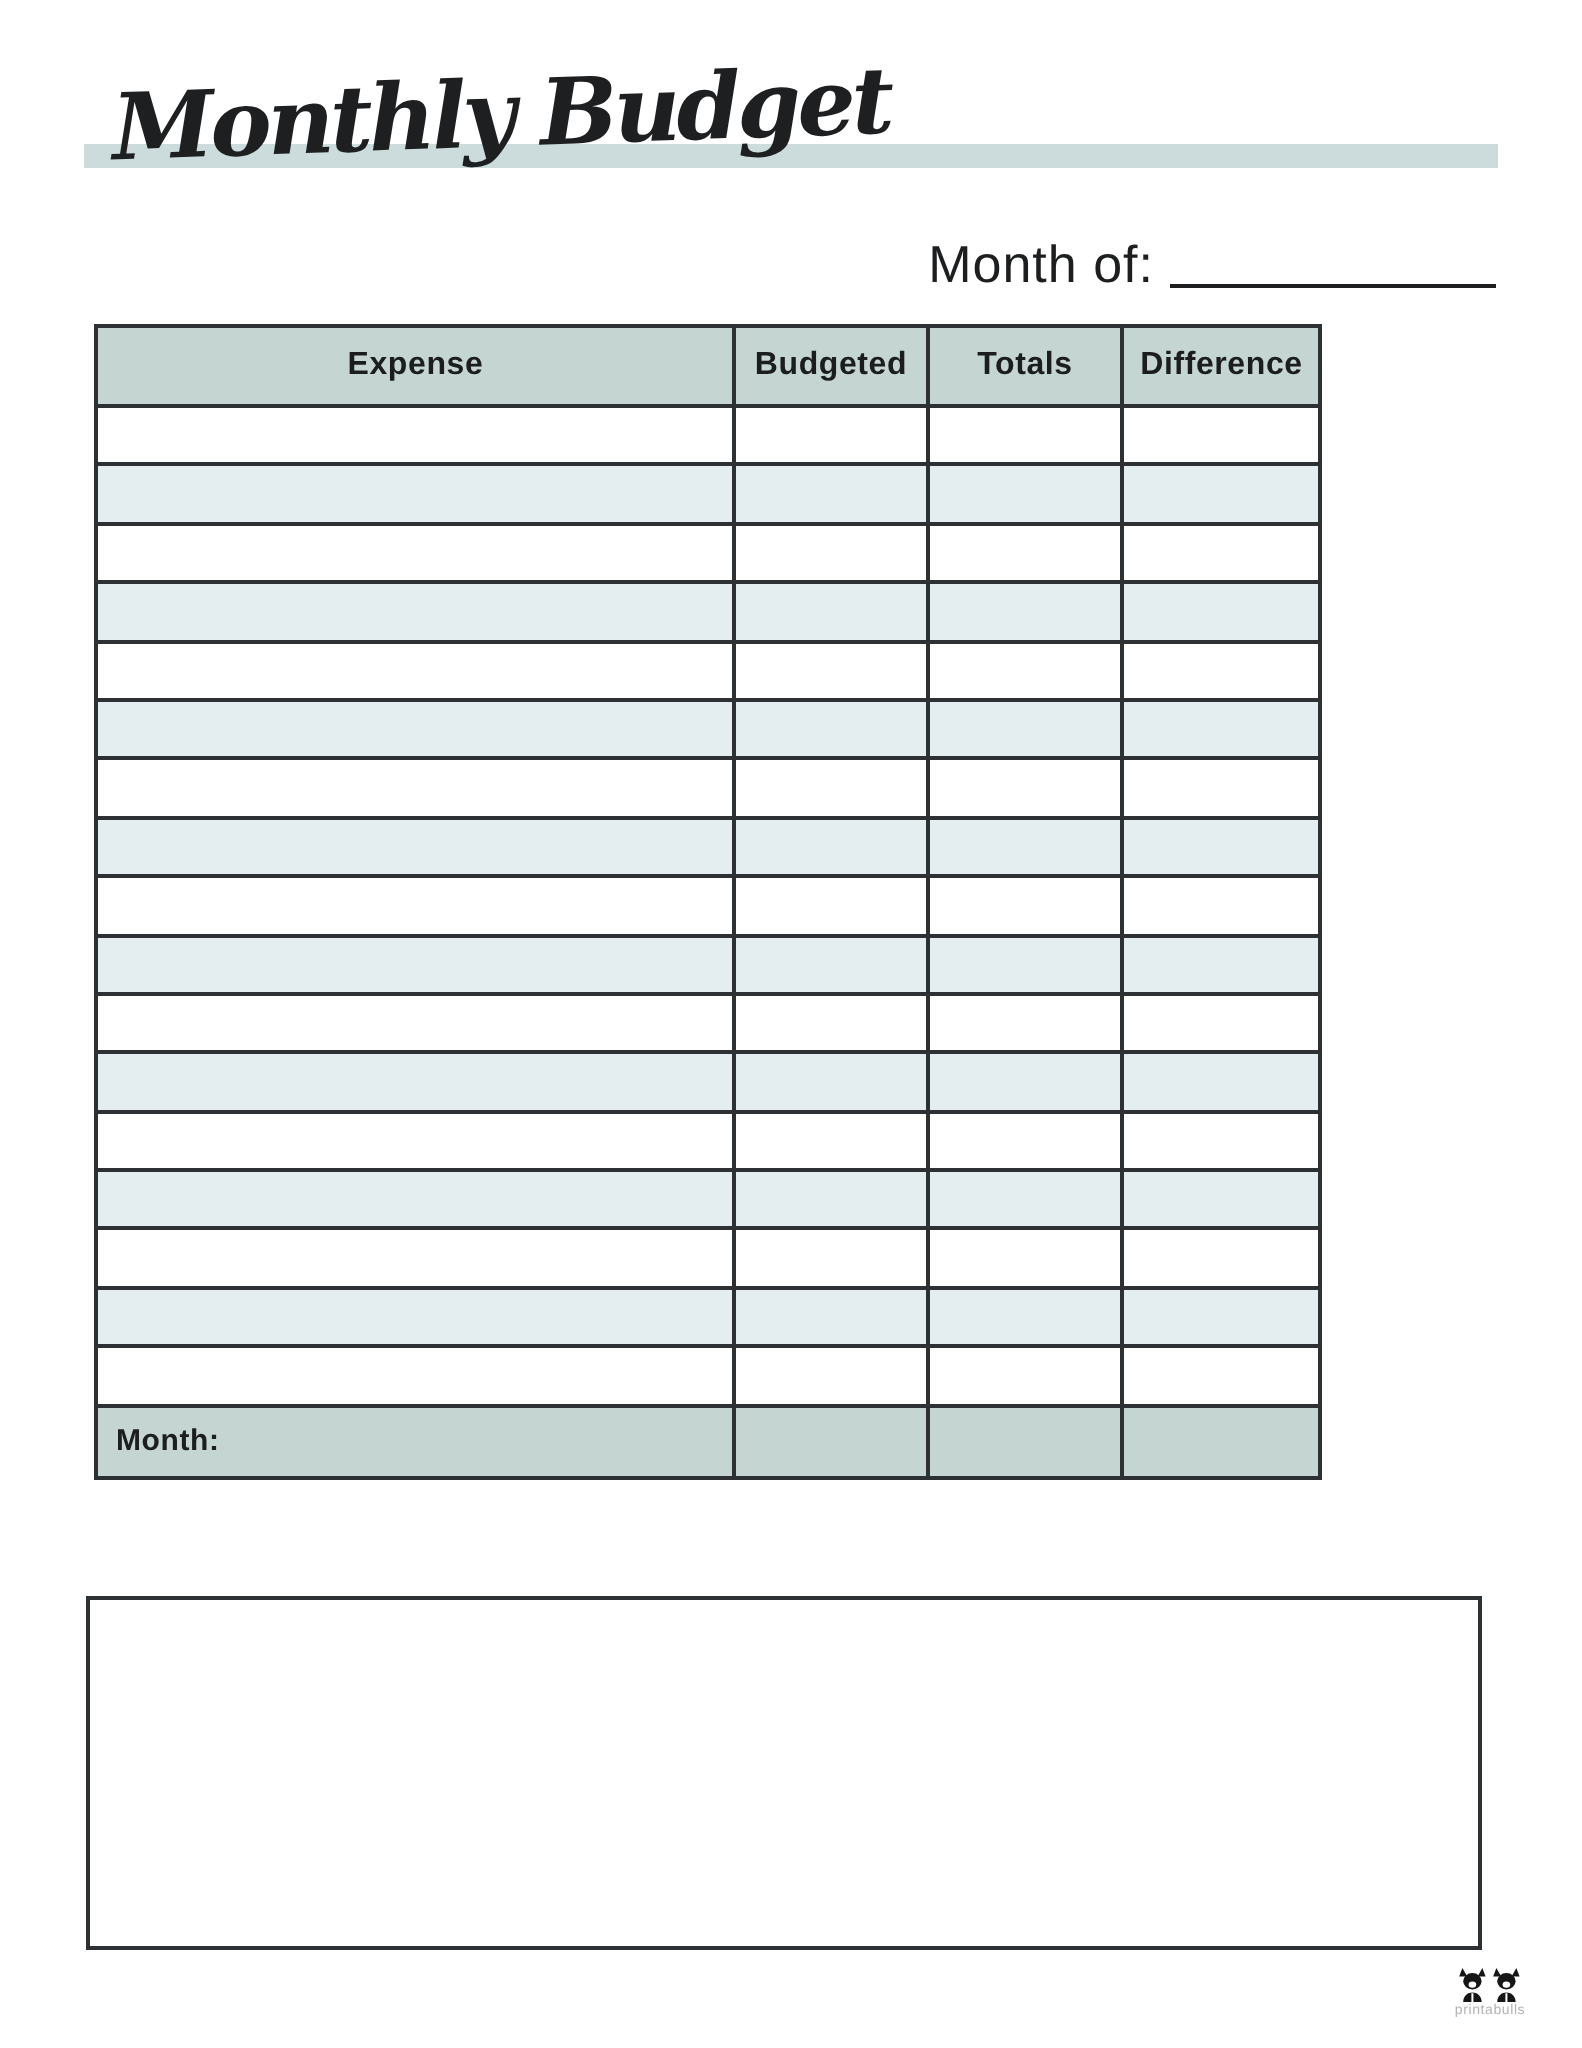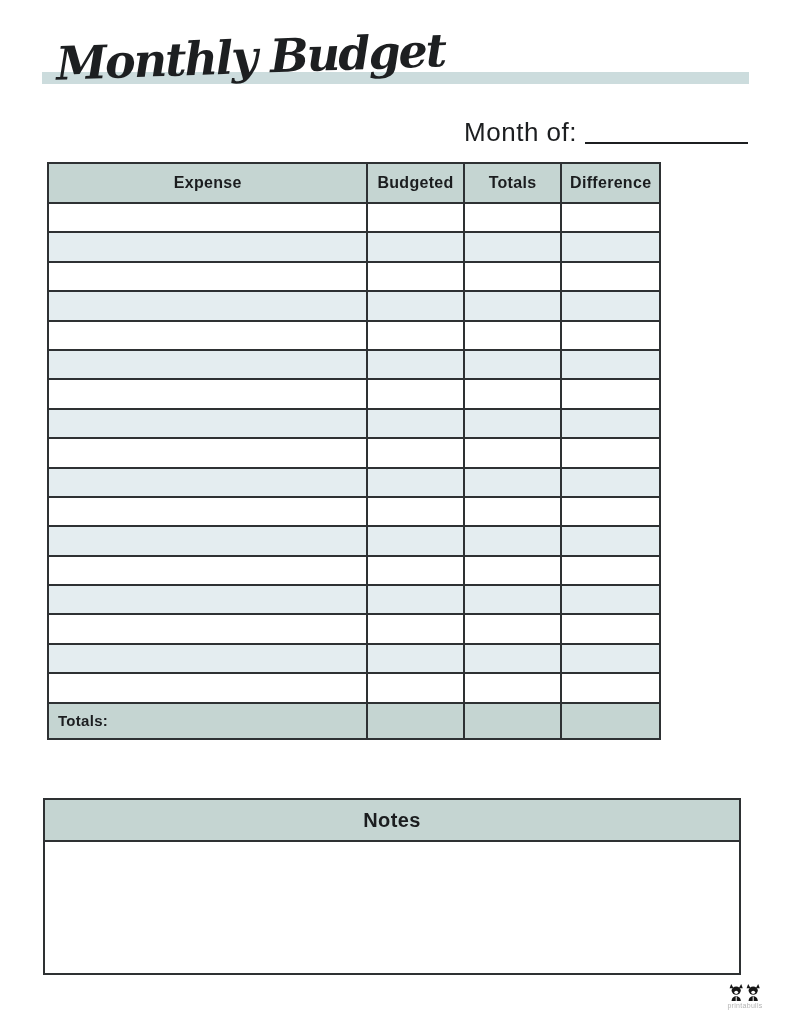--- a/index.html
+++ b/index.html
@@ -185,30 +185,29 @@
         </tr>
         <tr>
           <td></td>
           <td></td>
           <td></td>
           <td></td>
         </tr>
       </tbody>
     <tfoot>
       <tr>
-        <td class="totals-label">Totals:</td>
+        <td class="totals-label">Month:</td>
         <td></td>
         <td></td>
         <td></td>
       </tr>
     </tfoot>
   </table>
 
   <div class="notes">
-    <div class="notes-header">Notes</div>
     <div class="notes-body"></div>
   </div>
 
   <div class="brand">
     <svg width="32" height="17" viewBox="0 0 32 17">
       <g fill="#161616">
         <g>
           <path d="M2.2,0 L4.6,4.2 L0.6,4.2 Z"></path>
           <path d="M12.2,0 L9.8,4.2 L13.8,4.2 Z"></path>
           <ellipse cx="7.2" cy="6.6" rx="4.6" ry="4.1"></ellipse>

